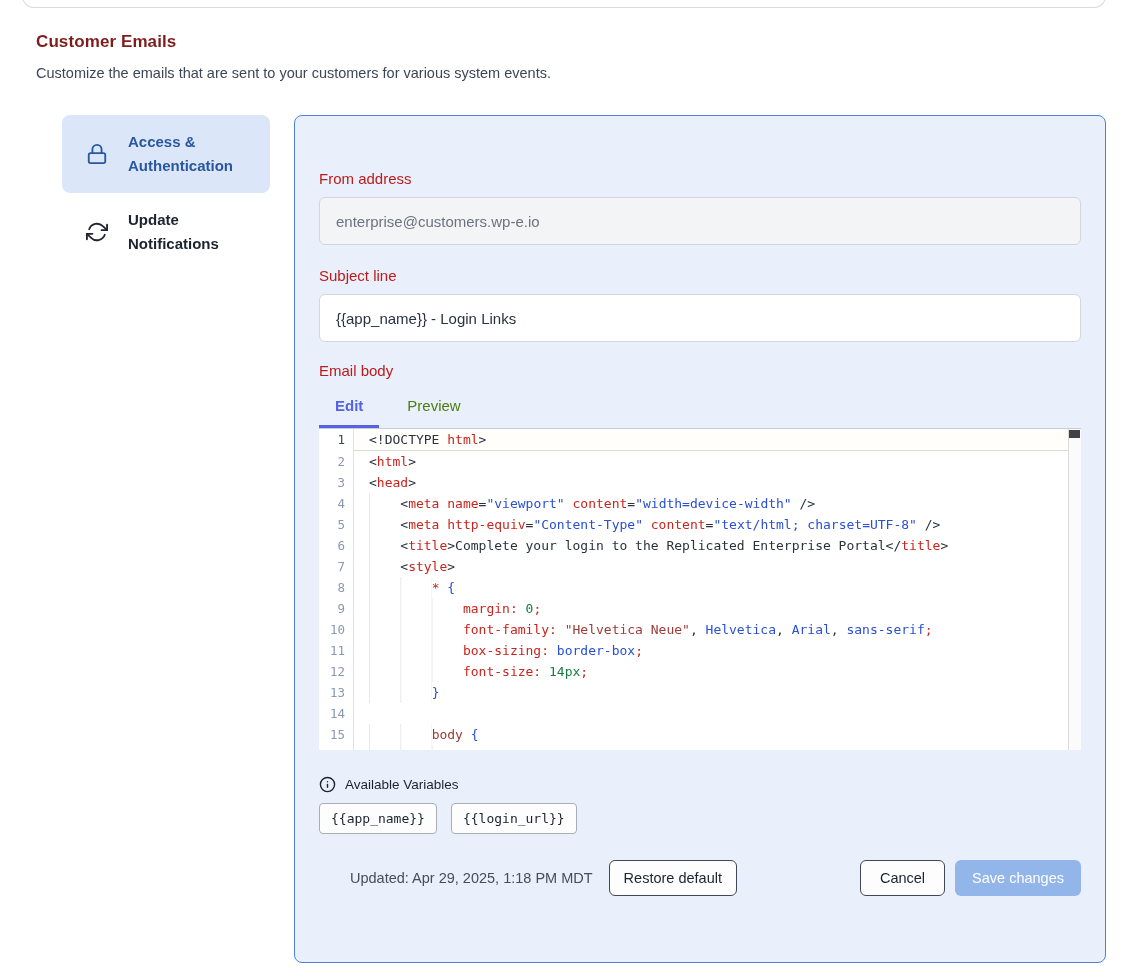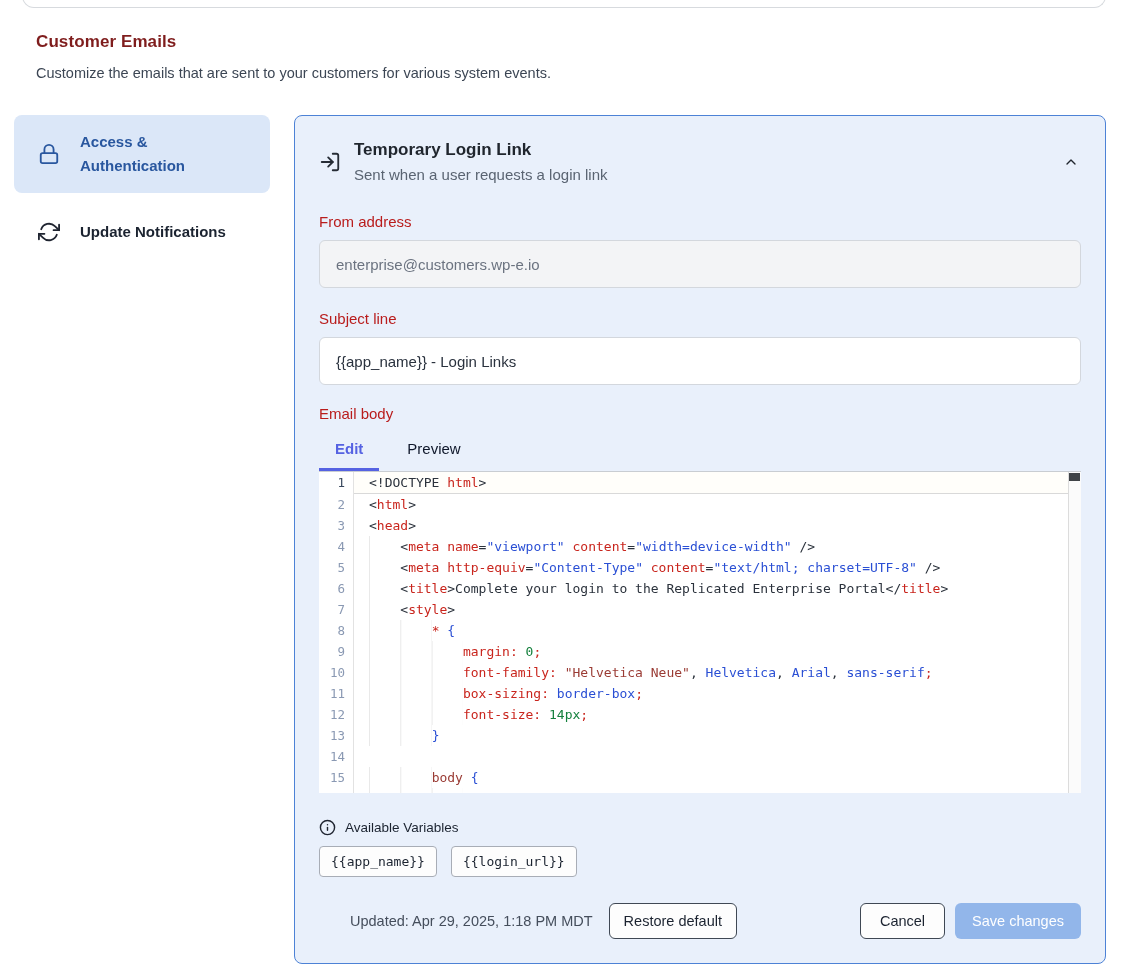--- a/index.html
+++ b/index.html
@@ -14,41 +14,41 @@
   html,body{width:1128px;height:980px;overflow:hidden;background:#ffffff;
     font-family:"Liberation Sans","DejaVu Sans",sans-serif;color:#1b2330;}
   .top-card-edge{position:absolute;left:22px;right:22px;top:-14px;height:22px;
     border:1px solid #d7dade;border-top:none;border-radius:0 0 12px 12px;}
   .page-header{margin:32px 36px 0 36px;}
   .page-title{font-size:17px;font-weight:700;color:#7f1d1d;letter-spacing:.1px;}
   .page-subtitle{margin-top:13px;font-size:14.5px;color:#3c4654;}
   .content{display:flex;margin-top:34px;}
   .sidebar{margin-left:14px;width:256px;flex:0 0 256px;}
   .side-item{display:flex;align-items:center;gap:20px;padding:14px 16px 14px 24px;
-    min-height:78px;border-radius:8px;cursor:pointer;font-size:15px;font-weight:600;line-height:24px;}
+    min-height:78px;border-radius:8px;cursor:pointer;font-size:15px;font-weight:600;line-height:24px;margin-left:48px;}
   .side-item.selected{background:var(--selected-bg);color:var(--accent-blue);}
   .side-item .si-icon{flex:0 0 22px;display:flex;align-items:center;}
   .panel{margin-left:24px;width:812px;min-height:848px;background:var(--panel-bg);
     border:1px solid var(--panel-border);border-radius:8px;padding:24px;}
   .panel-header{display:flex;align-items:center;}
   .ph-icon{flex:0 0 24px;margin-right:11px;display:flex;align-items:center;}
   .ph-text{flex:1;}
   .ph-title{font-size:17px;font-weight:700;color:#20262e;}
   .ph-subtitle{margin-top:6px;font-size:15px;color:#5a6472;}
   .ph-chevron{flex:0 0 18px;cursor:pointer;display:flex;align-items:center;}
   .field-label{font-size:15px;color:#b91c1c;}
   .lbl-from{margin-top:30px;}
   .lbl-subject{margin-top:22px;}
   .lbl-body{margin-top:20px;}
   .text-input{margin-top:10px;width:100%;height:48px;border:1px solid #d3d7dd;border-radius:6px;
     padding:0 16px;font-size:15px;font-family:"Liberation Sans","DejaVu Sans",sans-serif;outline:none;}
   .input-disabled{background:#f3f4f6;color:#6b7380;}
   .input-normal{background:#ffffff;color:#2a323e;}
   .tabs{display:flex;gap:12px;margin-top:12px;}
-  .tab{position:relative;padding:6px 16px 14px 16px;font-size:15px;color:#0f172a;cursor:pointer;}
+  .tab{position:relative;padding:6px 16px 14px 16px;font-size:15px;color:#4d7c0f;cursor:pointer;}
   .tab.active{color:var(--tab-active);font-weight:700;}
   .tab.active::after{content:"";position:absolute;left:0;right:0;bottom:0;height:3px;background:var(--tab-active);}
   .editor{position:relative;height:322px;background:#ffffff;border-top:1px solid #c9cdd2;
     overflow:hidden;font-family:"DejaVu Sans Mono","Liberation Mono",monospace;font-size:13px;line-height:21px;}
   .code-line{display:flex;height:21px;white-space:pre;}
   .gutter{flex:0 0 35px;width:35px;text-align:right;padding-right:8px;color:#8a99b3;
     border-right:1px solid #e2e2e2;font-size:12.5px;}
   .code-line.active .gutter{color:#39485e;}
   .code{flex:1;padding-left:15px;}
   .code-line.active{height:22px;}
@@ -104,38 +104,20 @@
           <polyline points="1 20 1 14 7 14"></polyline>
           <path d="M3.51 9a9 9 0 0 1 14.85-3.36L23 10M1 14l4.64 4.36A9 9 0 0 0 20.49 15"></path>
         </svg>
       </span>
       <span>Update Notifications</span>
     </div>
   </div>
 
   <div class="panel">
 
-    <div class="panel-header">
-      <span class="ph-icon">
-        <svg width="22" height="22" viewBox="0 0 24 24" fill="none" stroke="#262c35" stroke-width="2" stroke-linecap="round" stroke-linejoin="round">
-          <path d="M15 3h4a2 2 0 0 1 2 2v14a2 2 0 0 1-2 2h-4"></path>
-          <polyline points="10 17 15 12 10 7"></polyline>
-          <line x1="15" y1="12" x2="3" y2="12"></line>
-        </svg>
-      </span>
-      <span class="ph-text">
-        <div class="ph-title">Temporary Login Link</div>
-        <div class="ph-subtitle">Sent when a user requests a login link</div>
-      </span>
-      <span class="ph-chevron">
-        <svg width="16" height="16" viewBox="0 0 24 24" fill="none" stroke="#20262e" stroke-width="2" stroke-linecap="round" stroke-linejoin="round">
-          <polyline points="18 15 12 9 6 15"></polyline>
-        </svg>
-      </span>
-    </div>
 
     <div class="field-label lbl-from">From address</div>
     <input class="text-input input-disabled" readonly="" value="enterprise@customers.wp-e.io" style="">
 
     <div class="field-label lbl-subject">Subject line</div>
     <input class="text-input input-normal" value="{{app_name}} - Login Links" style="">
 
     <div class="field-label lbl-body">Email body</div>
 
     <div class="tabs">

